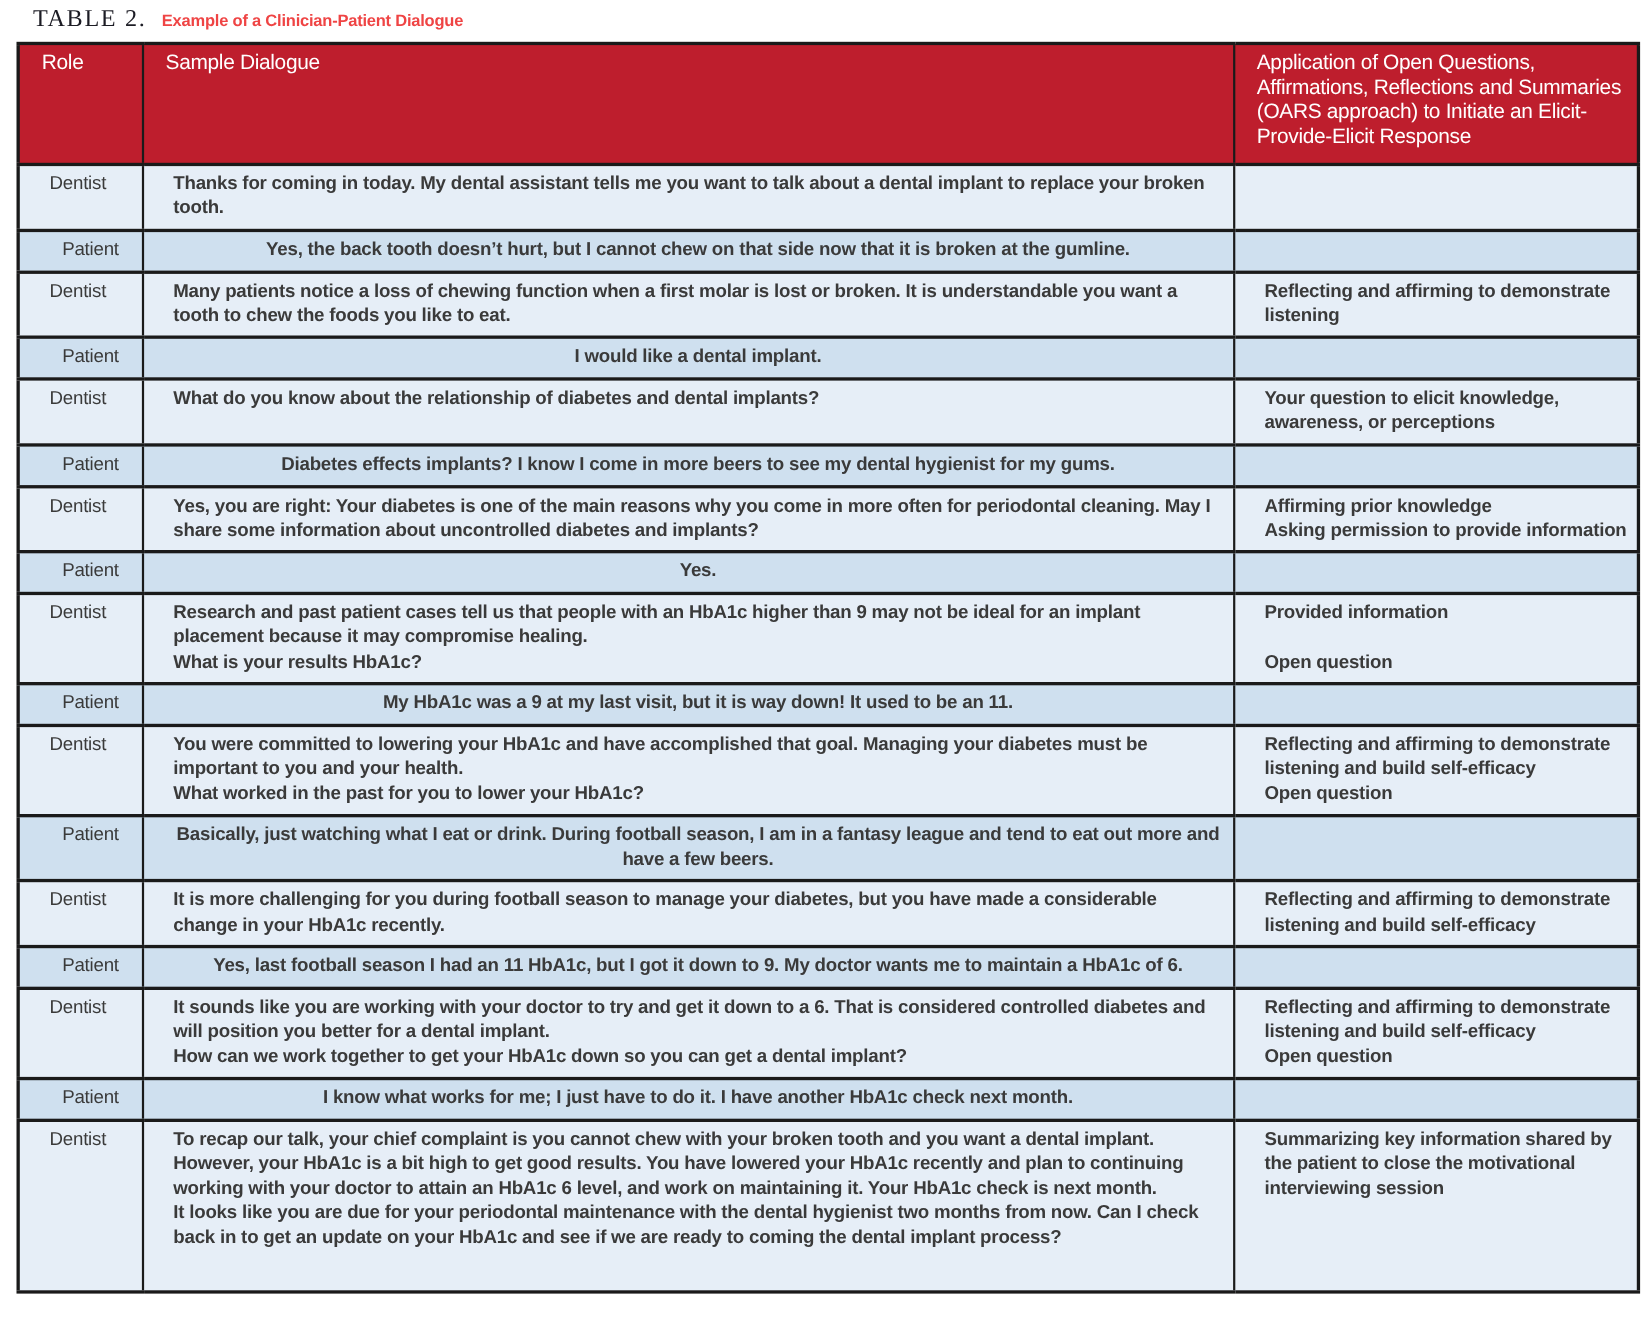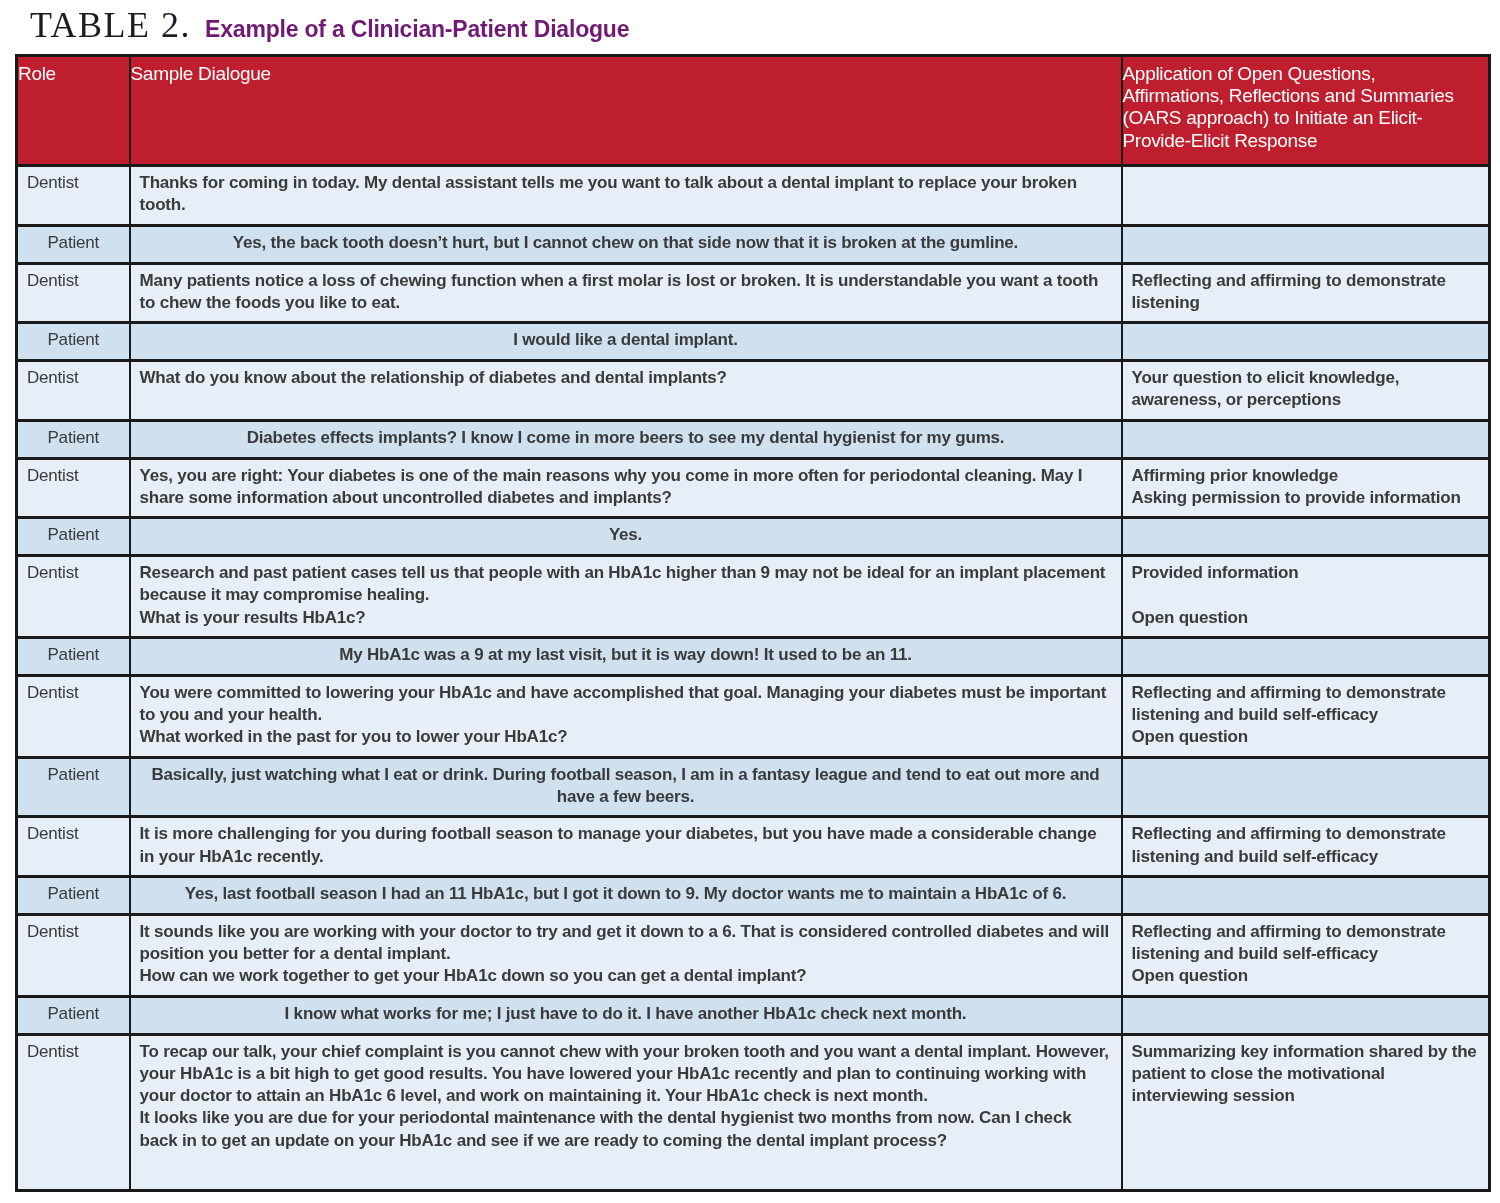--- a/index.html
+++ b/index.html
@@ -21,30 +21,30 @@
 
   .title-row {
     margin: 4px 0 8px 30px;
     display: flex;
     align-items: baseline;
     gap: 14px;
     white-space: nowrap;
   }
   .table-label {
     font-family: "Liberation Serif", serif;
-    font-size: 36px;
+    font-size: 22px;
     letter-spacing: 1.5px;
     color: var(--title-color);
     font-weight: normal;
   }
   .table-title {
-    font-size: 23px;
+    font-size: 15px;
     font-weight: bold;
     letter-spacing: -0.2px;
-    color: #701a75;
+    color: #ef4444;
   }
 
   table.dialogue {
     margin-left: 15px;
     width: 1473px;
     border-collapse: collapse;
     table-layout: fixed;
     border: 3px solid var(--border);
   }
   col.c-role { width: 113px; }
@@ -59,30 +59,30 @@
     text-align: left;
   }
   thead tr { height: 110px; }
   th {
     background: var(--header-bg);
     color: var(--header-text);
     font-size: 19px;
     font-weight: normal;
     letter-spacing: -0.3px;
     line-height: 1.17;
-    padding: 6px 8px 6px 0;
+    padding: 6px 8px 6px 20px;
   }
   tbody tr { height: 38px; }
   tbody tr:last-child { height: 156px; }
   td {
     font-size: 17px;
     letter-spacing: -0.2px;
     line-height: 1.31;
     color: var(--text);
-    padding: 5px 9px 7px 9px;
+    padding: 5px 9px 7px 27px;
   }
   tr.row-dentist td { background: var(--dentist-bg); }
   tr.row-patient td { background: var(--patient-bg); text-align: center; }
   td .para { margin: 0; font-weight: bold; }
 </style>
 </head>
 <body>
 
 <div class="page">
 

